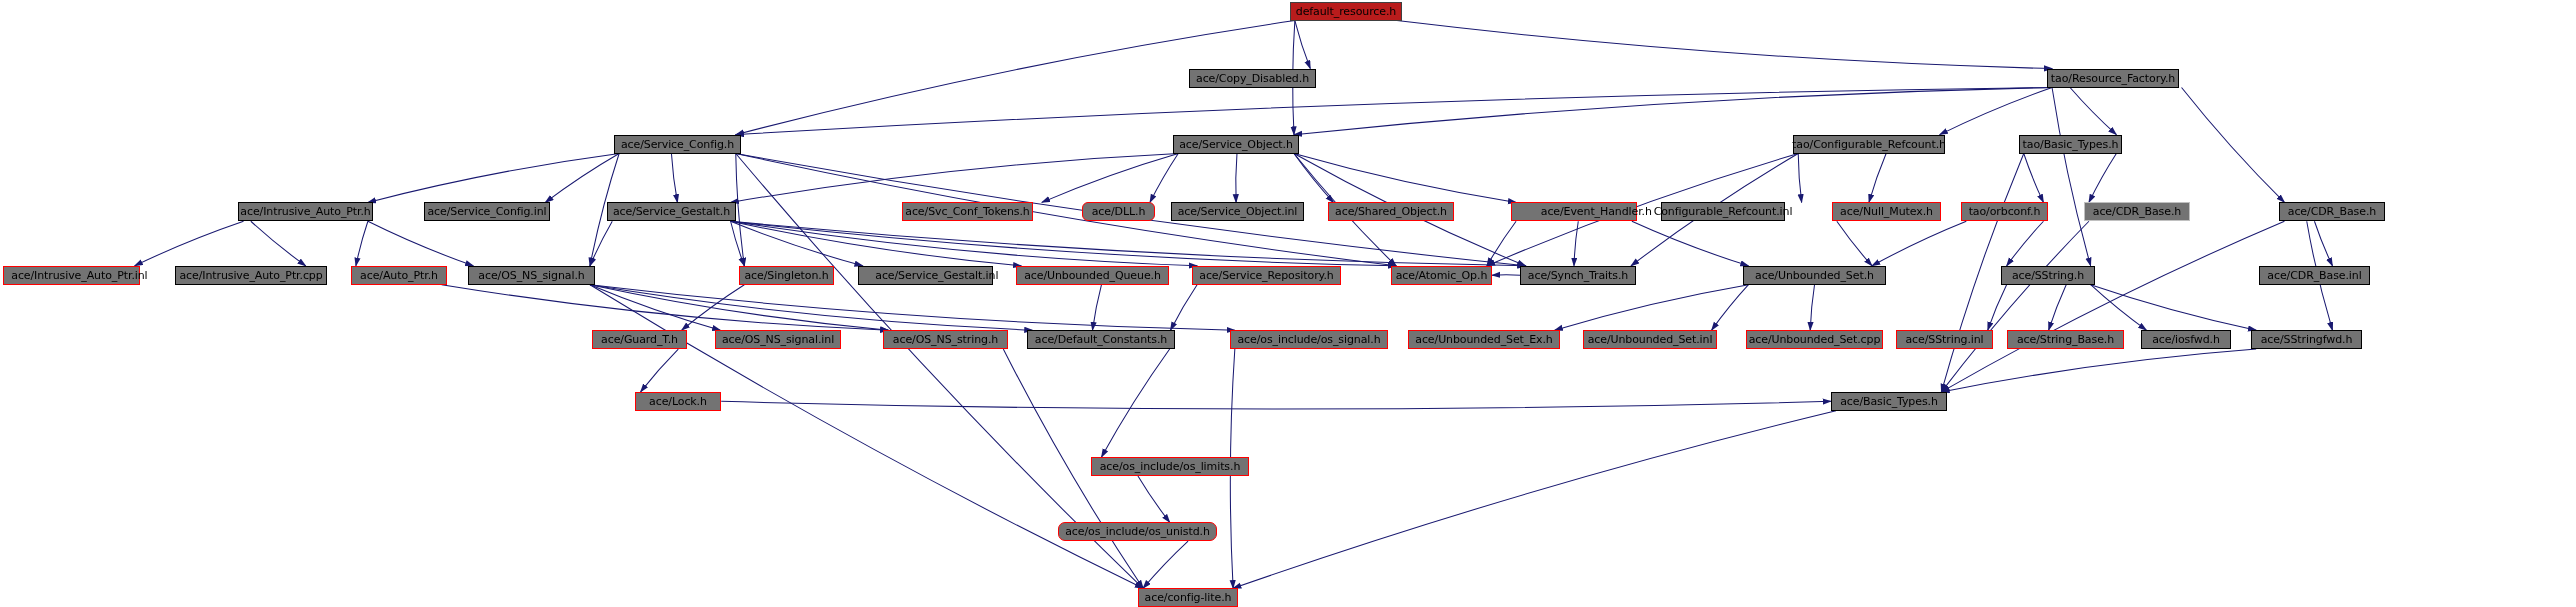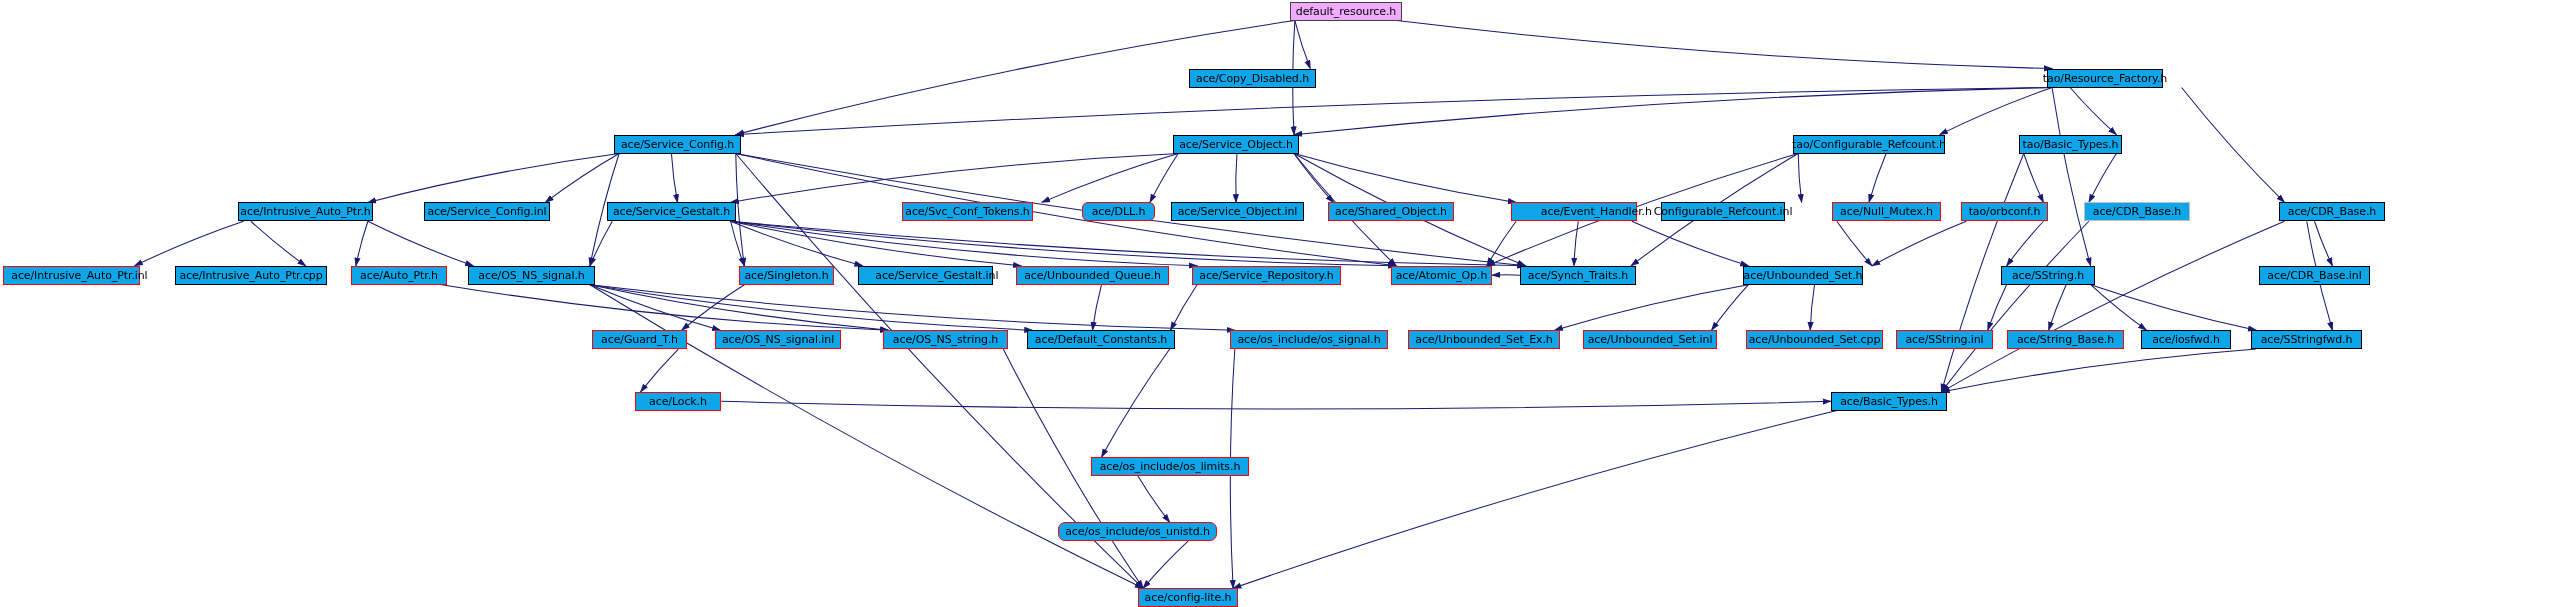--- a/index.html
+++ b/index.html
@@ -25,34 +25,34 @@
     pointer-events: none;
   }
   .node {
     position: absolute;
     box-sizing: border-box;
     display: flex;
     align-items: center;
     justify-content: center;
     height: 19px;
     border: 0.9px solid #000000;
-    background: #0ea5e9;
+    background: #737373;
     color: #000000;
     font-size: 11px;
     line-height: 1;
     white-space: nowrap;
     letter-spacing: -0.1px;
     z-index: 5;
     padding: 0 3.4px;
   }
   .node.red    { border-color: #ff0000; }
   .node.gray   { border-color: #c0c0c0; }
   .node.black  { border-color: #000000; }
   .node.root {
-    background: #f0abfc;
+    background: #b91c1c;
     border-color: #404040;
   }
   .node-label {
     display: block;
     pointer-events: none;
   }
 </style>
 </head>
 <body>
 
@@ -146,21 +146,21 @@
         <path d="M858.0,179.0 Q1082.4,444.8 1333.0,686.0" fill="none" stroke="#191970" stroke-width="1.2" marker-end="url(#arrow)"></path>
       </g>
   </svg>
   <div id="nodes">
       <div class="node root root" style="left: 1290px; top: 1.7px; width: 112px;">
         <span class="node-label">default_resource.h</span>
       </div>
       <div class="node black" style="left: 1189px; top: 69px; width: 127px;">
         <span class="node-label">ace/Copy_Disabled.h</span>
       </div>
-      <div class="node black" style="left: 2047px; top: 69px; width: 116px;">
+      <div class="node black" style="left: 2047px; top: 69px; width: 132px;">
         <span class="node-label">tao/Resource_Factory.h</span>
       </div>
       <div class="node black" style="left: 614px; top: 135px; width: 127px;">
         <span class="node-label">ace/Service_Config.h</span>
       </div>
       <div class="node black" style="left: 1173px; top: 135px; width: 126px;">
         <span class="node-label">ace/Service_Object.h</span>
       </div>
       <div class="node black" style="left: 1793px; top: 135px; width: 152px;">
         <span class="node-label">tao/Configurable_Refcount.h</span>
@@ -230,21 +230,21 @@
       </div>
       <div class="node red" style="left: 1192px; top: 266px; width: 149px;">
         <span class="node-label">ace/Service_Repository.h</span>
       </div>
       <div class="node red" style="left: 1391px; top: 266px; width: 101px;">
         <span class="node-label">ace/Atomic_Op.h</span>
       </div>
       <div class="node black" style="left: 1520px; top: 266px; width: 116px;">
         <span class="node-label">ace/Synch_Traits.h</span>
       </div>
-      <div class="node black" style="left: 1743px; top: 266px; width: 120px;">
+      <div class="node black" style="left: 1743px; top: 266px; width: 143px;">
         <span class="node-label">ace/Unbounded_Set.h</span>
       </div>
       <div class="node black" style="left: 2001px; top: 266px; width: 94px;">
         <span class="node-label">ace/SString.h</span>
       </div>
       <div class="node black" style="left: 2259px; top: 266px; width: 111px;">
         <span class="node-label">ace/CDR_Base.inl</span>
       </div>
       <div class="node red" style="left: 592px; top: 330px; width: 95px;">
         <span class="node-label">ace/Guard_T.h</span>

